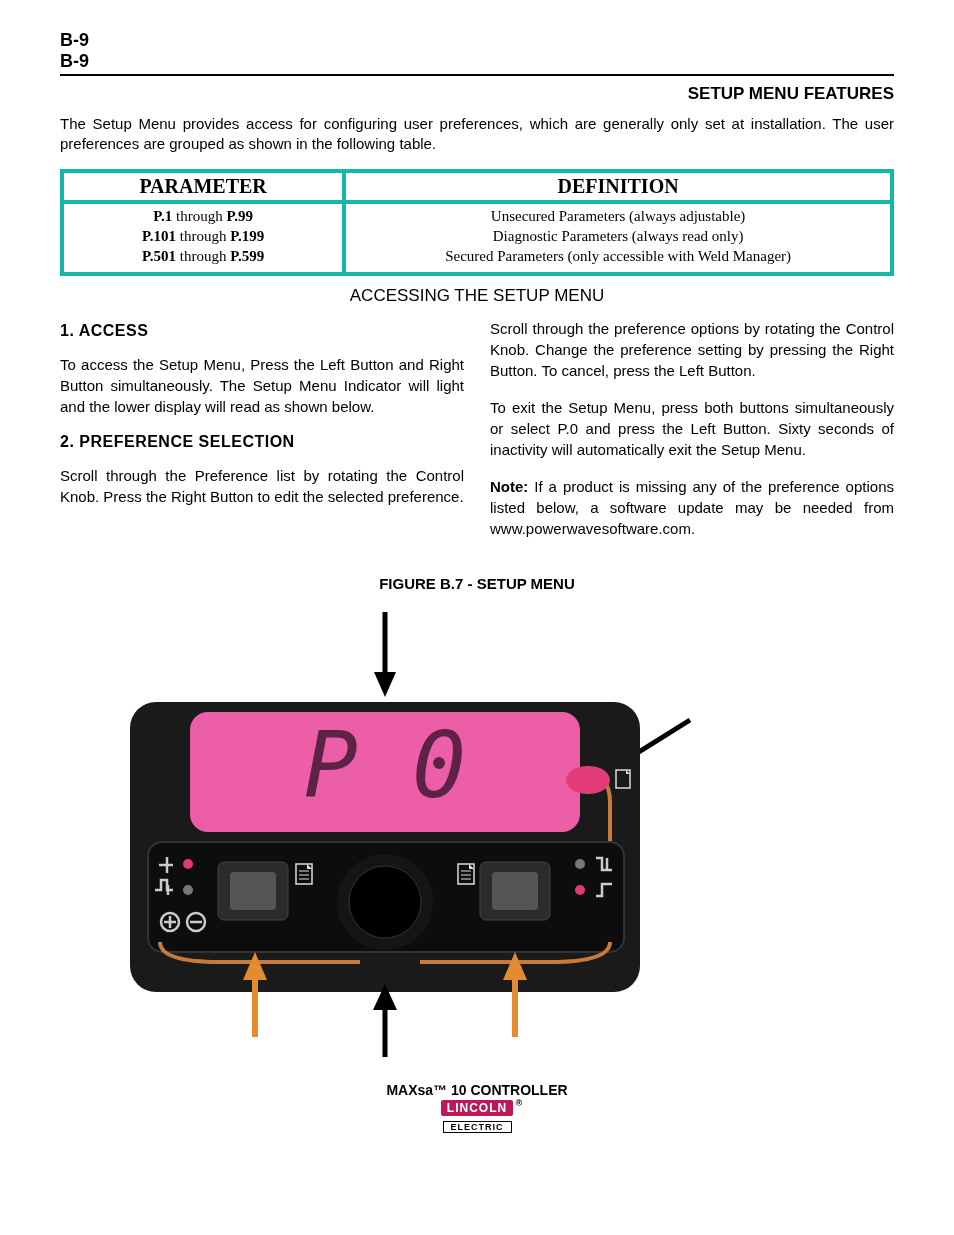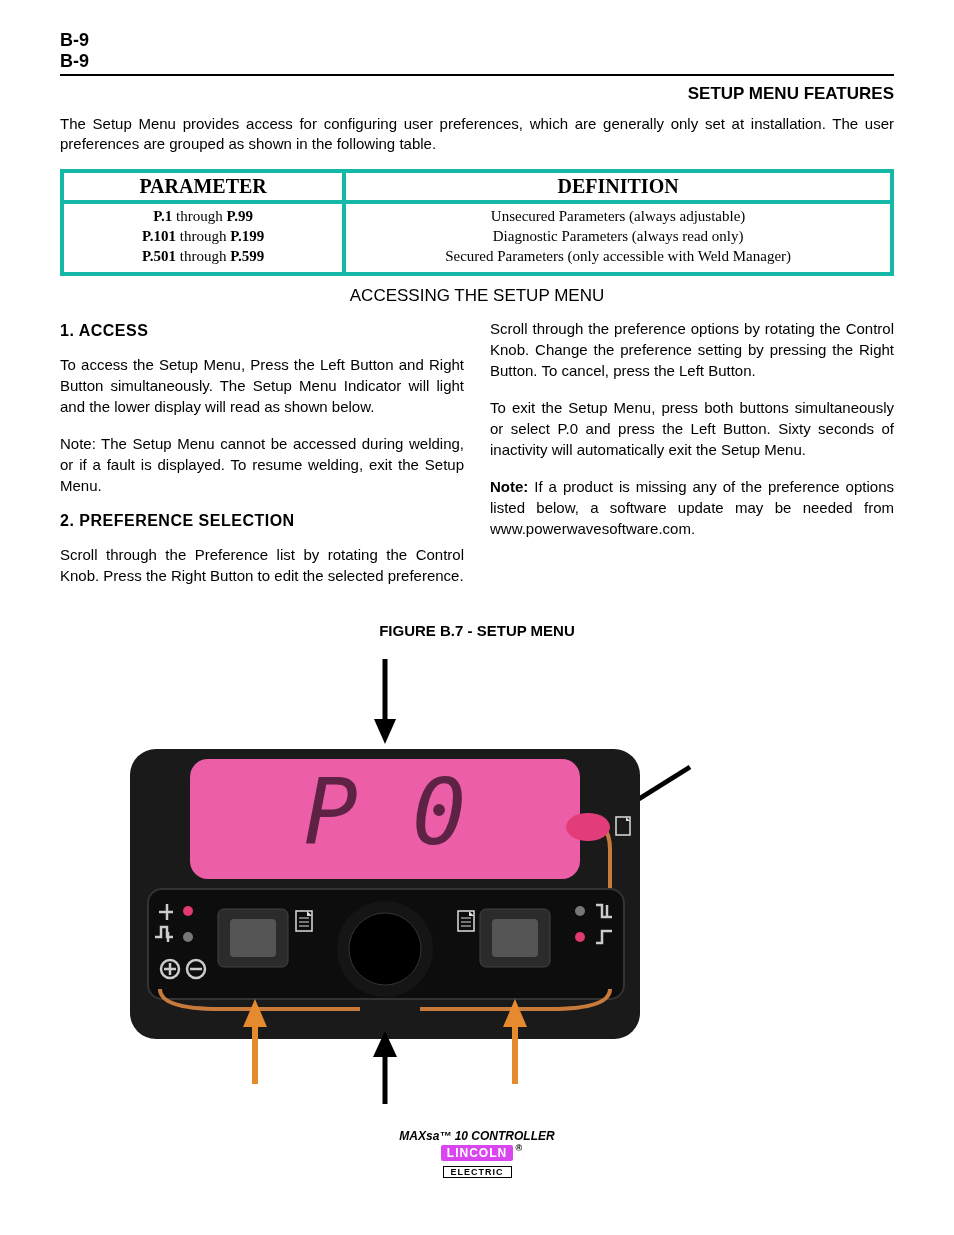--- a/index.html
+++ b/index.html
@@ -39,24 +39,24 @@
   .rowline { line-height: 1.35; }
   .section-heading { font-weight: normal; text-align: center; font-size: 17px; margin: 6px 0 12px 0; }
   .two-col { display: flex; gap: 26px; }
   .col { flex: 1; font-size: 15px; }
   .step-title { font-weight: bold; font-size: 16px; margin: 4px 0 14px 0; letter-spacing: .5px; }
   .para { text-align: justify; line-height: 1.4; margin-bottom: 16px; }
   .figure-caption { font-weight: bold; text-align: center; font-size: 15px; margin: 20px 0 10px 0; }
   .device-wrap { display: flex; justify-content: flex-start; margin-top: 10px; margin-bottom: 20px; }
   svg.device { display: block; }
   .footer { text-align: center; margin-top: 10px; }
-  .product-name { font-weight: bold; font-size: 12px; font-style: italic; }
+  .product-name { font-weight: bold; font-size: 14px; }
   .logo-box {
     display: inline-block;
-    background: #d946ef;
+    background: #be185d;
     color: #fff;
     font-weight: bold;
     font-size: 12px;
     padding: 1px 6px;
     border-radius: 2px;
     letter-spacing: 1px;
     position: relative;
   }
   .logo-reg {
     position: absolute; right: -10px; top: -2px;
@@ -107,21 +107,20 @@
     </tr>
   </tbody>
 </table>
 
 <div class="section-heading">ACCESSING THE SETUP MENU</div>
 
 <div class="two-col">
   <div class="col">
     <div class="step-title">1. ACCESS</div>
     <div class="para">To access the Setup Menu, Press the Left Button and Right Button simultaneously. The Setup Menu Indicator will light and the lower display will read as shown below.</div>
-    <div class="para">Note: The Setup Menu cannot be accessed during welding, or if a fault is displayed. To resume welding, exit the Setup Menu.</div>
     <div class="step-title">2. PREFERENCE SELECTION</div>
     <div class="para">Scroll through the Preference list by rotating the Control Knob. Press the Right Button to edit the selected preference.</div>
   </div>
   <div class="col">
     <div class="para">Scroll through the preference options by rotating the Control Knob. Change the preference setting by pressing the Right Button. To cancel, press the Left Button.</div>
     <div class="para">To exit the Setup Menu, press both buttons simultaneously or select P.0 and press the Left Button. Sixty seconds of inactivity will automatically exit the Setup Menu.</div>
     <div class="para">
       <b>Note:</b><span> If a product is missing any of the preference options listed below, a software update may be needed from www.powerwavesoftware.com.</span>
     </div>
   </div>

